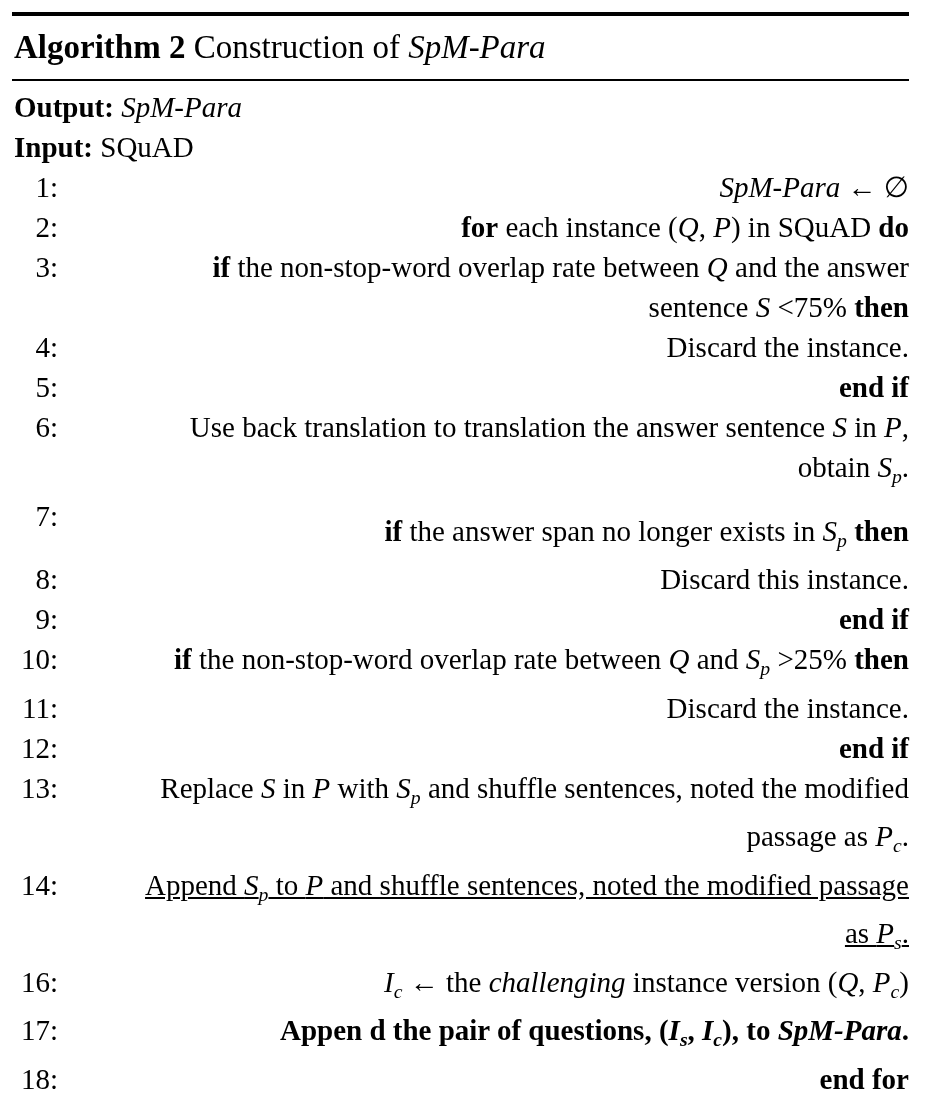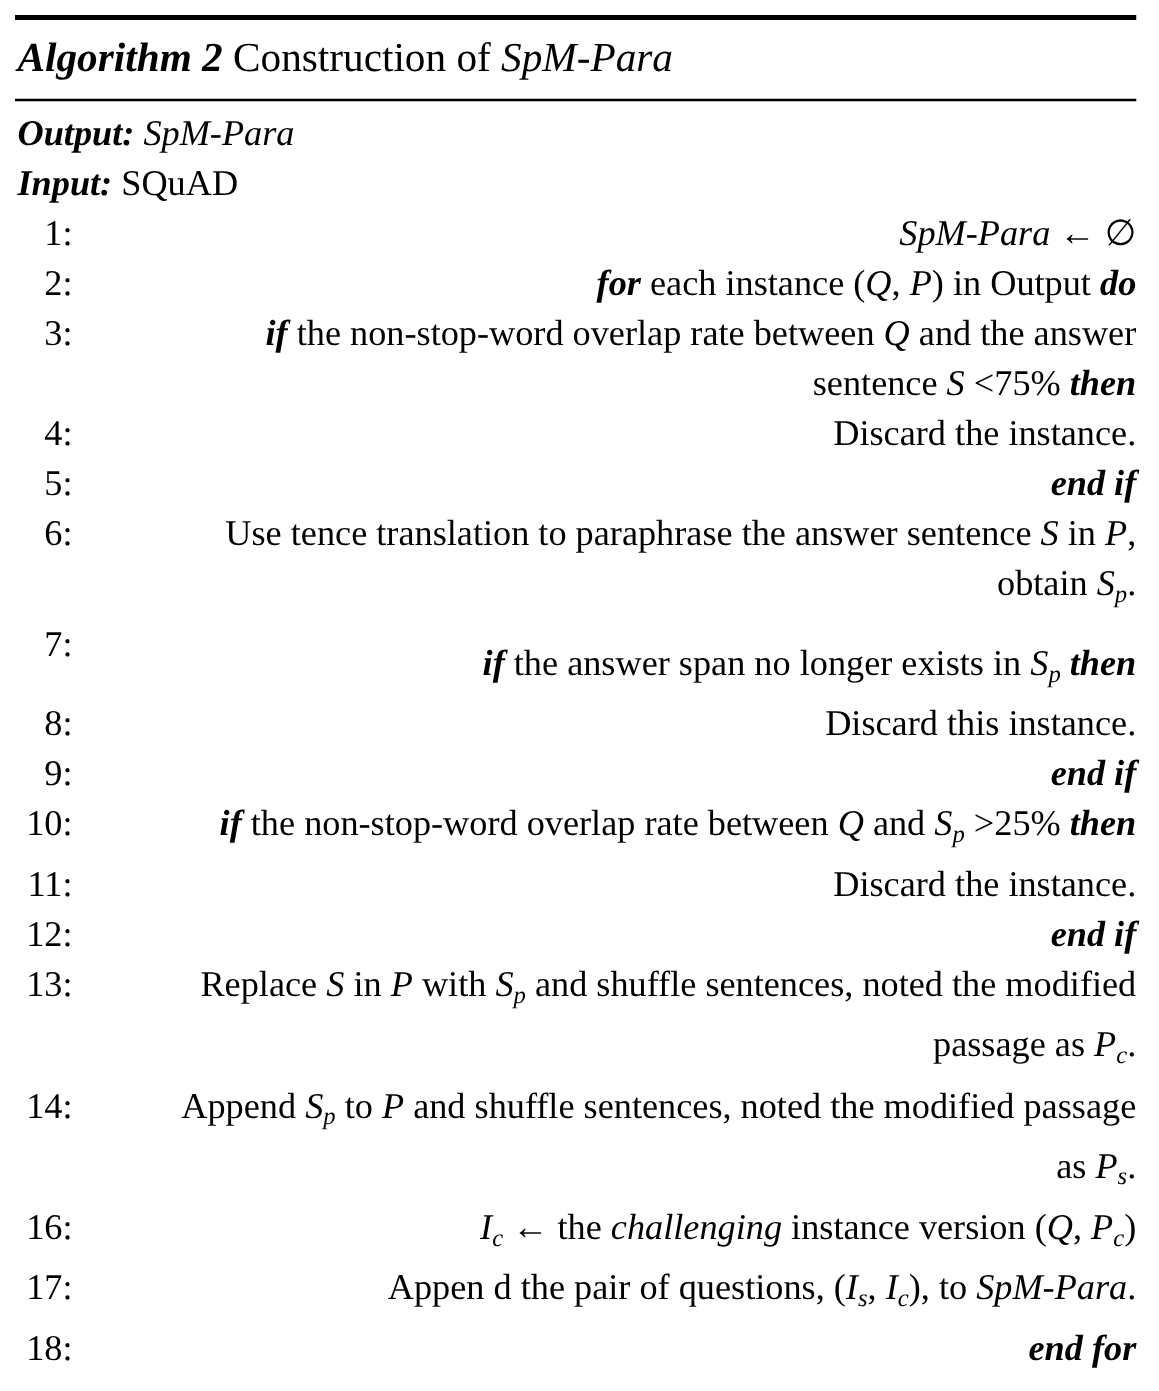--- a/index.html
+++ b/index.html
@@ -51,21 +51,21 @@
     flex: none;
     width: 46px;
     text-align: right;
     margin-right: 9px;
   }
   .line-body {
     flex: 1;
     display: block;
     text-align: right;
   }
-  .b { font-weight: bold; font-style: italic; }
+  .b { font-weight: bold; }
   .i { font-style: italic; }
   .m { font-style: italic; }
   .sub {
     font-style: italic;
     font-size: 68%;
     vertical-align: -0.28em;
     letter-spacing: 0;
   }
 </style>
 </head>
@@ -85,37 +85,37 @@
 
     <div class="pre-line"><span class="b">Input: </span><span class="">SQuAD</span></div>
 
     <div>
         <div class="algo-line">
           <span class="line-num">1:</span>
           <span class="line-body" style="text-indent: 0px;"><span class="i">SpM-Para</span><span class=""> ← ∅</span></span>
         </div>
         <div class="algo-line">
           <span class="line-num">2:</span>
-          <span class="line-body" style="text-indent: 0px;"><span class="b">for</span><span class=""> each instance (</span><span class="m">Q</span><span class="">, </span><span class="m">P</span><span class="">) in Output </span><span class="b">do</span></span>
+          <span class="line-body" style="text-indent: 0px;"><span class="b">for</span><span class=""> each instance (</span><span class="m">Q</span><span class="">, </span><span class="m">P</span><span class="">) in SQuAD </span><span class="b">do</span></span>
         </div>
         <div class="algo-line">
           <span class="line-num">3:</span>
           <span class="line-body" style="text-indent: 54px;"><span class="b">if</span><span class=""> the non-stop-word overlap rate between </span><span class="m">Q</span><span class=""> and the an­swer sentence </span><span class="m">S</span><span class=""> &lt;75% </span><span class="b">then</span></span>
         </div>
         <div class="algo-line">
           <span class="line-num">4:</span>
           <span class="line-body" style="text-indent: 108px;"><span class="">Discard the instance.</span></span>
         </div>
         <div class="algo-line">
           <span class="line-num">5:</span>
           <span class="line-body" style="text-indent: 54px;"><span class="b">end if</span></span>
         </div>
         <div class="algo-line">
           <span class="line-num">6:</span>
-          <span class="line-body" style="text-indent: 54px;"><span class="">Use tence translation to paraphrase the answer sen­tence </span><span class="m">S</span><span class=""> in </span><span class="m">P</span><span class="">, obtain </span><span class="m">S</span><span class="sub">p</span><span class="">.</span></span>
+          <span class="line-body" style="text-indent: 54px;"><span class="">Use back translation to translation the answer sen­tence </span><span class="m">S</span><span class=""> in </span><span class="m">P</span><span class="">, obtain </span><span class="m">S</span><span class="sub">p</span><span class="">.</span></span>
         </div>
         <div class="algo-line">
           <span class="line-num">7:</span>
           <span class="line-body" style="text-indent: 54px; margin-top: 15px;"><span class="b">if</span><span class=""> the answer span no longer exists in </span><span class="m">S</span><span class="sub">p</span><span class=""> </span><span class="b">then</span></span>
         </div>
         <div class="algo-line">
           <span class="line-num">8:</span>
           <span class="line-body" style="text-indent: 108px;"><span class="">Discard this instance.</span></span>
         </div>
         <div class="algo-line">
@@ -133,29 +133,29 @@
         <div class="algo-line">
           <span class="line-num">12:</span>
           <span class="line-body" style="text-indent: 54px;"><span class="b">end if</span></span>
         </div>
         <div class="algo-line">
           <span class="line-num">13:</span>
           <span class="line-body" style="text-indent: 54px;"><span class="">Replace </span><span class="m">S</span><span class=""> in </span><span class="m">P</span><span class=""> with </span><span class="m">S</span><span class="sub">p</span><span class=""> and shuffle sentences, noted the modified passage as </span><span class="m">P</span><span class="sub">c</span><span class="">.</span></span>
         </div>
         <div class="algo-line">
           <span class="line-num">14:</span>
-          <span class="line-body" style="text-indent: 54px;"><span class="">Append </span><span class="m">S</span><span class="sub">p</span><span class=""> to </span><span class="m">P</span><span class=""> and shuffle sentences, noted the modified passage as </span><span class="m">P</span><span class="sub">s</span><span class="">.</span></span>
+          <span class="line-body" style="text-indent: 54px; text-decoration: underline;"><span class="">Append </span><span class="m">S</span><span class="sub">p</span><span class=""> to </span><span class="m">P</span><span class=""> and shuffle sentences, noted the modified passage as </span><span class="m">P</span><span class="sub">s</span><span class="">.</span></span>
         </div>
         <div class="algo-line">
           <span class="line-num">16:</span>
           <span class="line-body" style="text-indent: 54px;"><span class="m">I</span><span class="sub">c</span><span class=""> ← the </span><span class="i">challenging</span><span class=""> instance version (</span><span class="m">Q</span><span class="">, </span><span class="m">P</span><span class="sub">c</span><span class="">)</span></span>
         </div>
         <div class="algo-line">
           <span class="line-num">17:</span>
-          <span class="line-body" style="text-indent: 54px;"><span class="">Appen d the pair of questions, (</span><span class="m">I</span><span class="sub">s</span><span class="">, </span><span class="m">I</span><span class="sub">c</span><span class="">), to </span><span class="i">SpM-Para</span><span class="">.</span></span>
+          <span class="line-body" style="text-indent: 54px; font-weight: bold;"><span class="">Appen d the pair of questions, (</span><span class="m">I</span><span class="sub">s</span><span class="">, </span><span class="m">I</span><span class="sub">c</span><span class="">), to </span><span class="i">SpM-Para</span><span class="">.</span></span>
         </div>
         <div class="algo-line">
           <span class="line-num">18:</span>
           <span class="line-body" style="text-indent: 0px;"><span class="b">end for</span></span>
         </div>
       </div>
 
   </div>
 
 </div>

